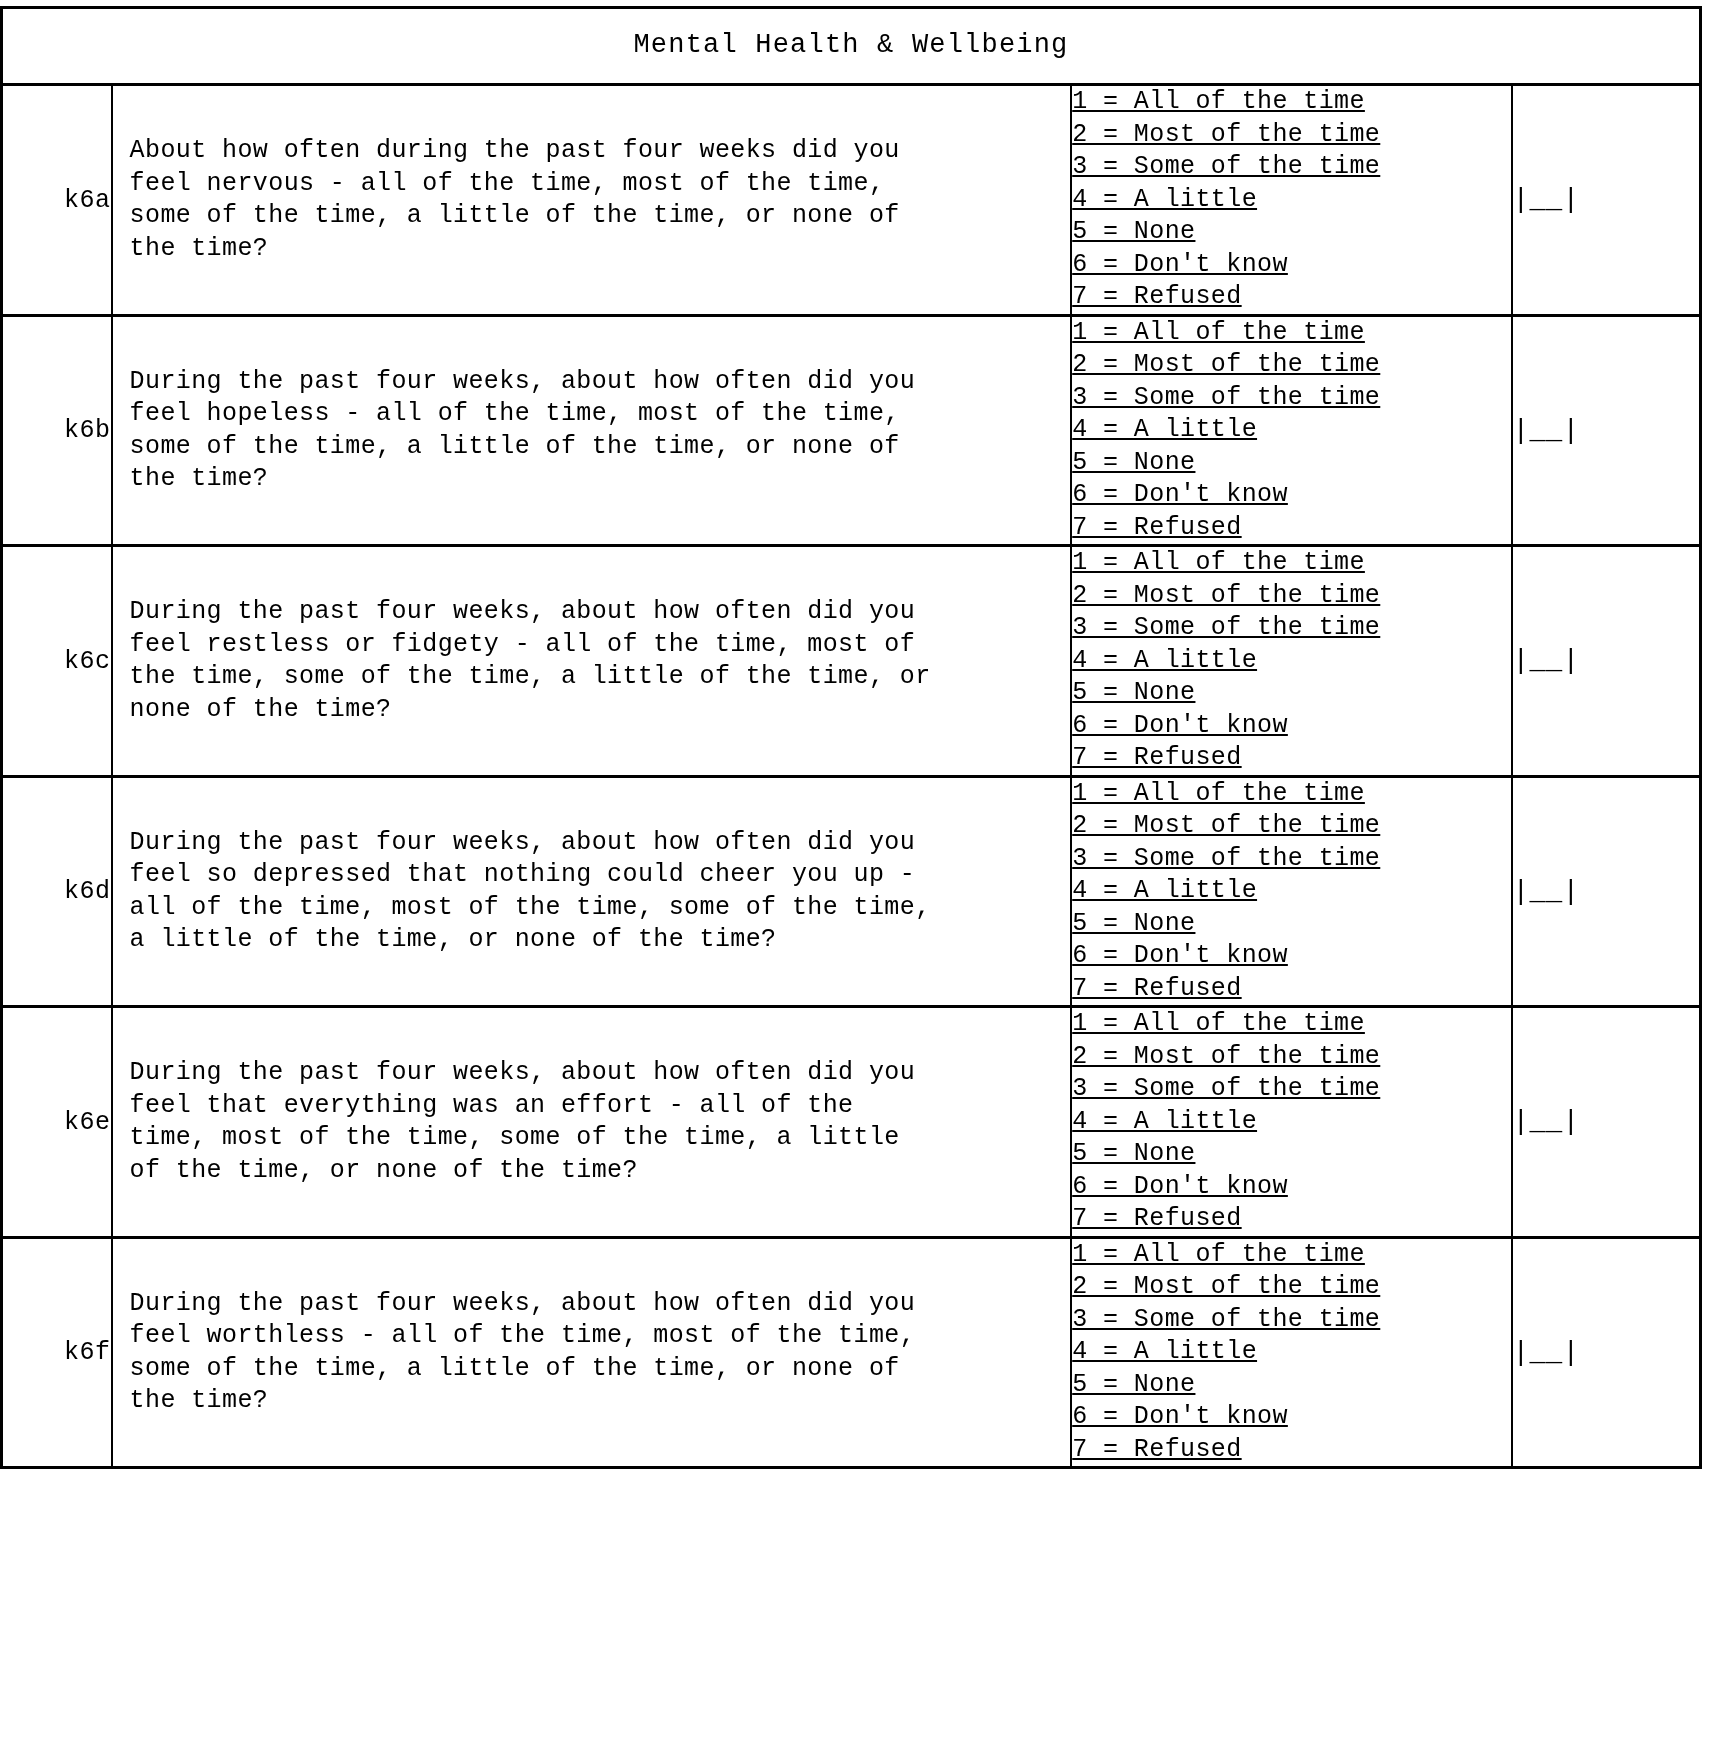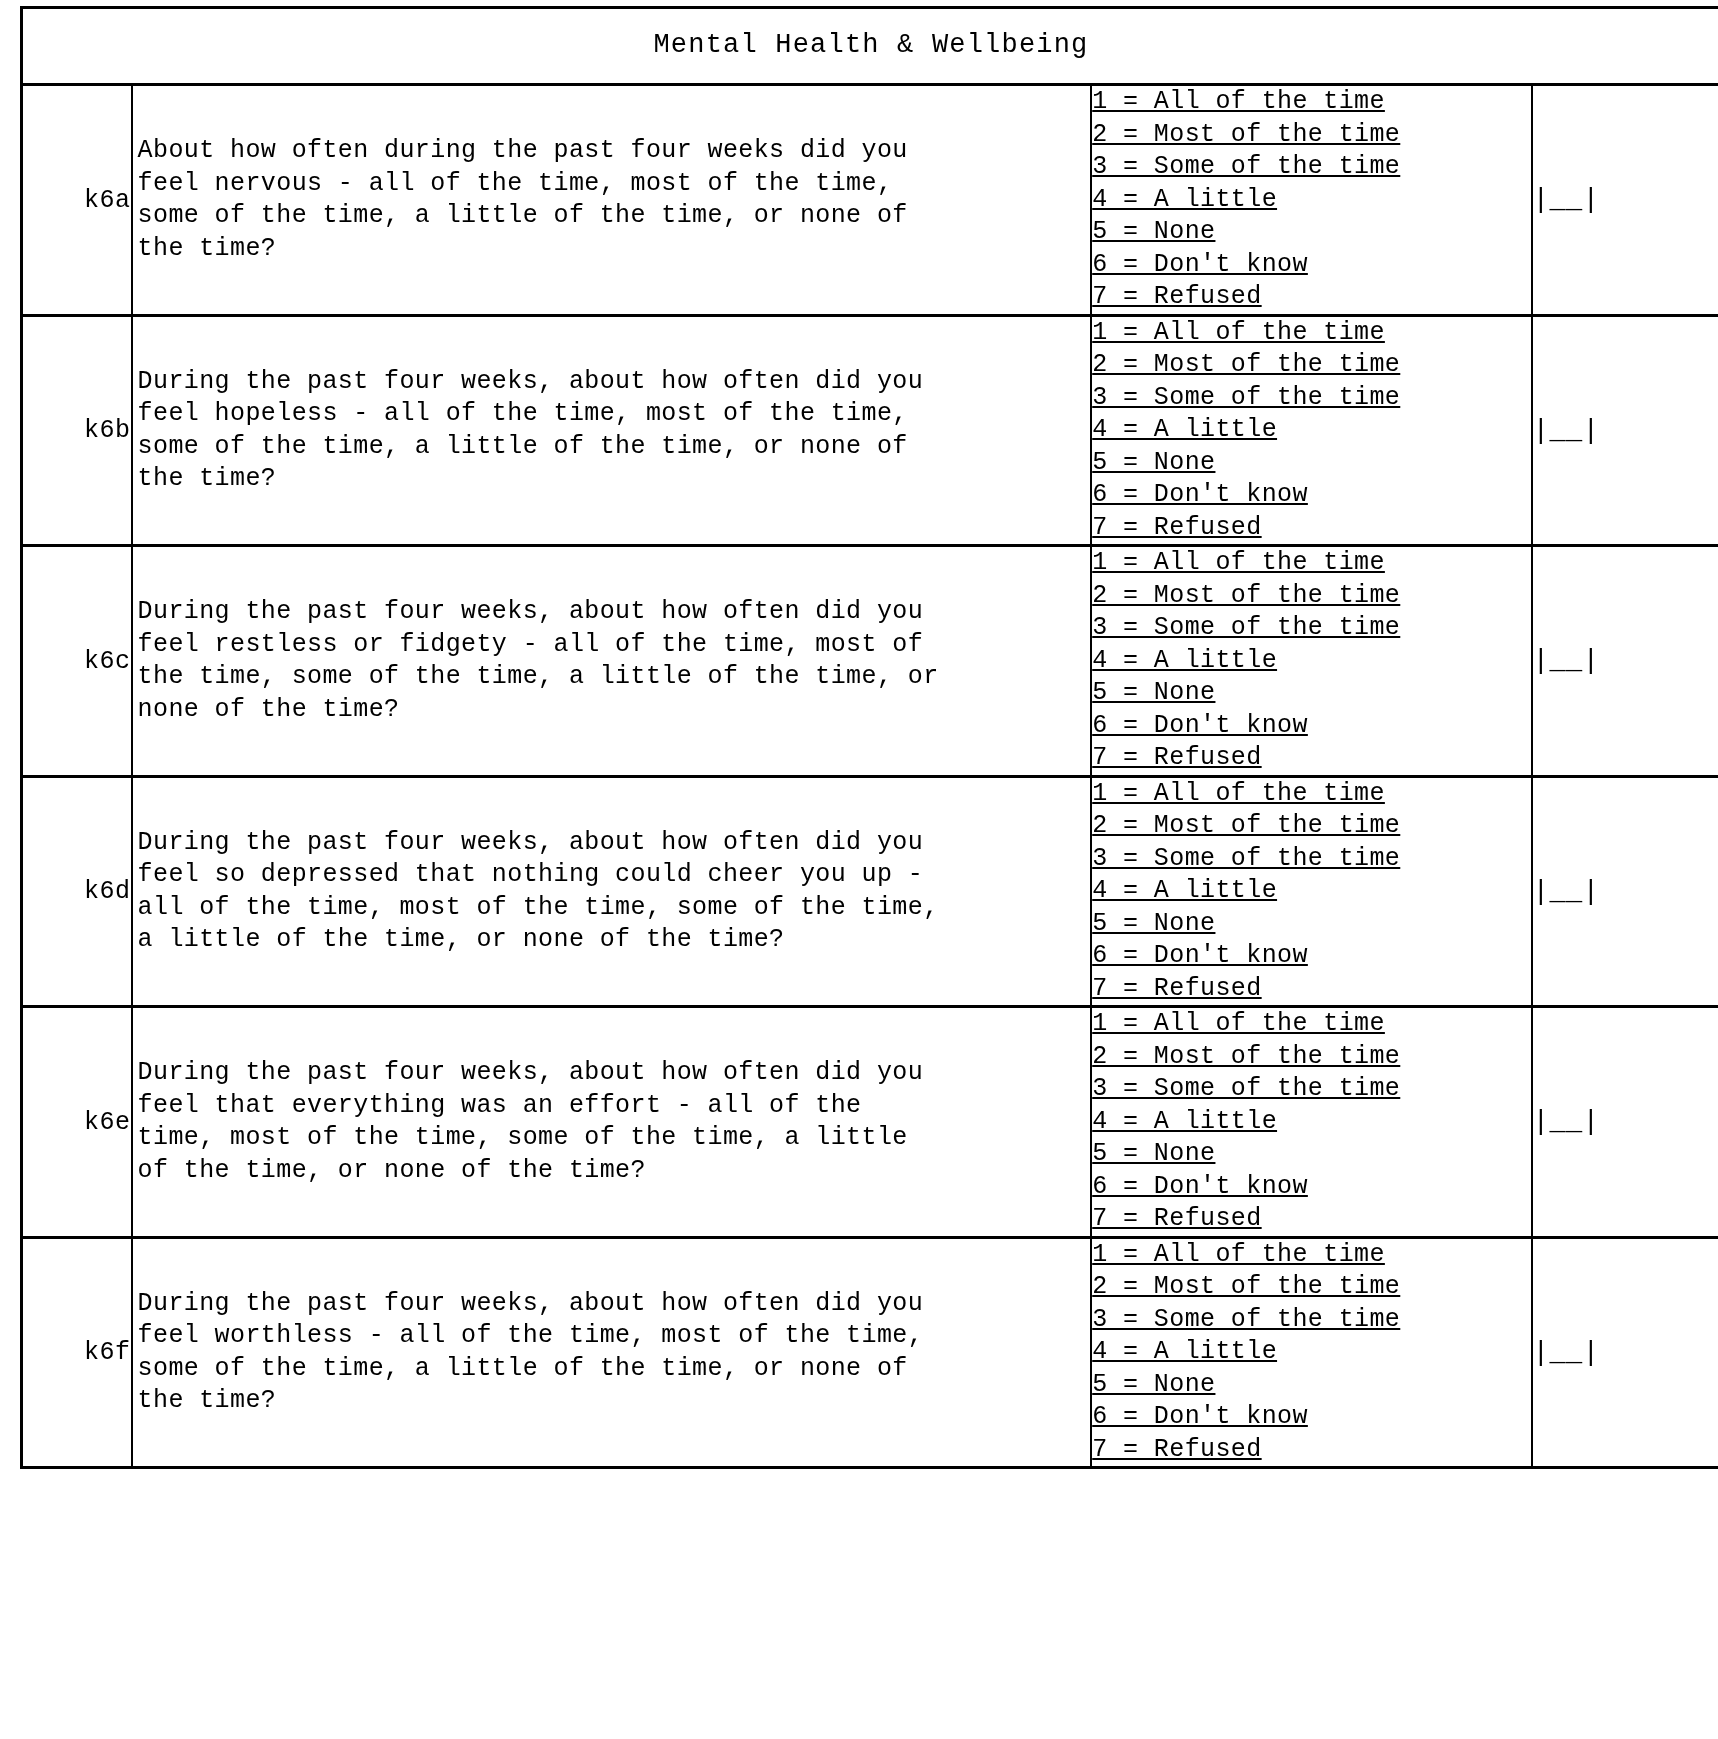--- a/index.html
+++ b/index.html
@@ -9,21 +9,21 @@
     background: #ffffff;
   }
   body {
     font-family: "Liberation Mono", "DejaVu Sans Mono", monospace;
     color: #000000;
     width: 1718px;
   }
 
   .sheet {
     width: 1526px;
-    padding: 6px 8px 10px 20px;
+    padding: 6px 8px 10px 0;
   }
 
   table.questionnaire {
     border-collapse: collapse;
     table-layout: fixed;
     width: 1702px;
     border: 3px solid #000;
   }
 
   
@@ -79,21 +79,21 @@
     text-align: left;
     vertical-align: middle;
     padding: 10px 4px;
   }
 
   .qtext {
     font-size: 25px;
     line-height: 1.30;
     letter-spacing: 0.4px;
     white-space: pre-wrap;
-    margin: 5px;
+    margin: 17px;
   }
 
   ul.opt-list {
     list-style: none;
     margin: 0;
     padding: 0;
   }
   ul.opt-list li {
     font-size: 25px;
     line-height: 1.30;

